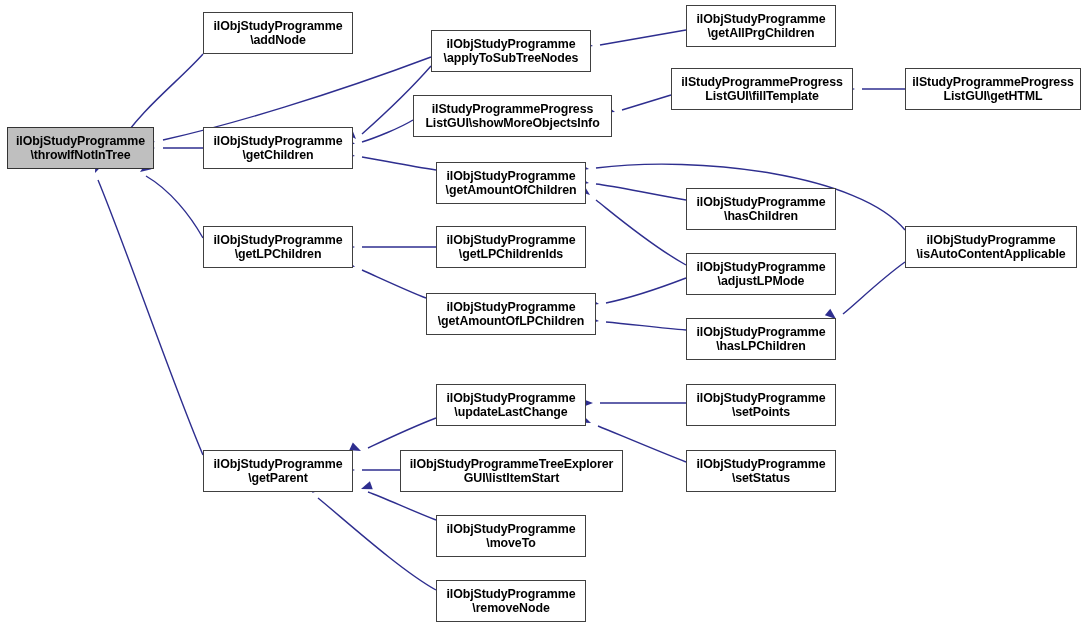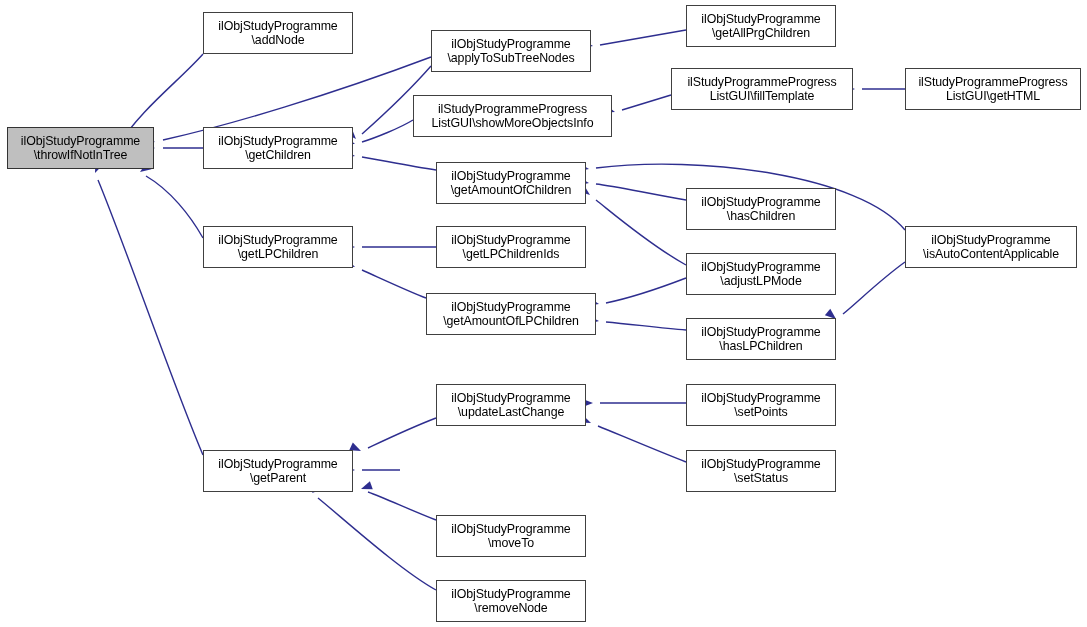--- a/index.html
+++ b/index.html
@@ -42,20 +42,21 @@
     cursor: pointer;
   }
   .node.current {
     background: #bfbfbf;
     border-color: #333333;
   }
   .node-label {
     display: block;
     width: 100%;
     white-space: pre-line;
+    font-weight: bold;
   }
 </style>
 </head>
 <body>
 
 <div id="canvas">
   <svg id="edge-layer" width="1087" height="627" viewBox="0 0 1087 627" xmlns="http://www.w3.org/2000/svg">
       <path d="M 203,54 C 180,80 140,110 118,146" fill="none" stroke="#2e2e8f" stroke-width="1.4"></path>
       <polygon points="0,0 11,-4.2 11,4.2" fill="#2e2e8f" transform="translate(113,151) rotate(230)"></polygon>
       <path d="M 431,57 C 330,95 230,125 163,140" fill="none" stroke="#2e2e8f" stroke-width="1.4"></path>
@@ -122,20 +123,22 @@
     <div class="node" style="left: 413px; top: 95px; width: 199px; height: 42px;"><span class="node-label">ilStudyProgrammeProgress
 ListGUI\showMoreObjectsInfo</span></div>
     <div class="node" style="left: 436px; top: 162px; width: 150px; height: 42px;"><span class="node-label">ilObjStudyProgramme
 \getAmountOfChildren</span></div>
     <div class="node" style="left: 436px; top: 226px; width: 150px; height: 42px;"><span class="node-label">ilObjStudyProgramme
 \getLPChildrenIds</span></div>
     <div class="node" style="left: 426px; top: 293px; width: 170px; height: 42px;"><span class="node-label">ilObjStudyProgramme
 \getAmountOfLPChildren</span></div>
     <div class="node" style="left: 436px; top: 384px; width: 150px; height: 42px;"><span class="node-label">ilObjStudyProgramme
 \updateLastChange</span></div>
+    <div class="node" style="left: 400px; top: 450px; width: 223px; height: 42px;"><span class="node-label">ilObjStudyProgrammeTreeExplorer
+GUI\listItemStart</span></div>
     <div class="node" style="left: 436px; top: 515px; width: 150px; height: 42px;"><span class="node-label">ilObjStudyProgramme
 \moveTo</span></div>
     <div class="node" style="left: 436px; top: 580px; width: 150px; height: 42px;"><span class="node-label">ilObjStudyProgramme
 \removeNode</span></div>
     <div class="node" style="left: 686px; top: 5px; width: 150px; height: 42px;"><span class="node-label">ilObjStudyProgramme
 \getAllPrgChildren</span></div>
     <div class="node" style="left: 671px; top: 68px; width: 182px; height: 42px;"><span class="node-label">ilStudyProgrammeProgress
 ListGUI\fillTemplate</span></div>
     <div class="node" style="left: 686px; top: 188px; width: 150px; height: 42px;"><span class="node-label">ilObjStudyProgramme
 \hasChildren</span></div>

